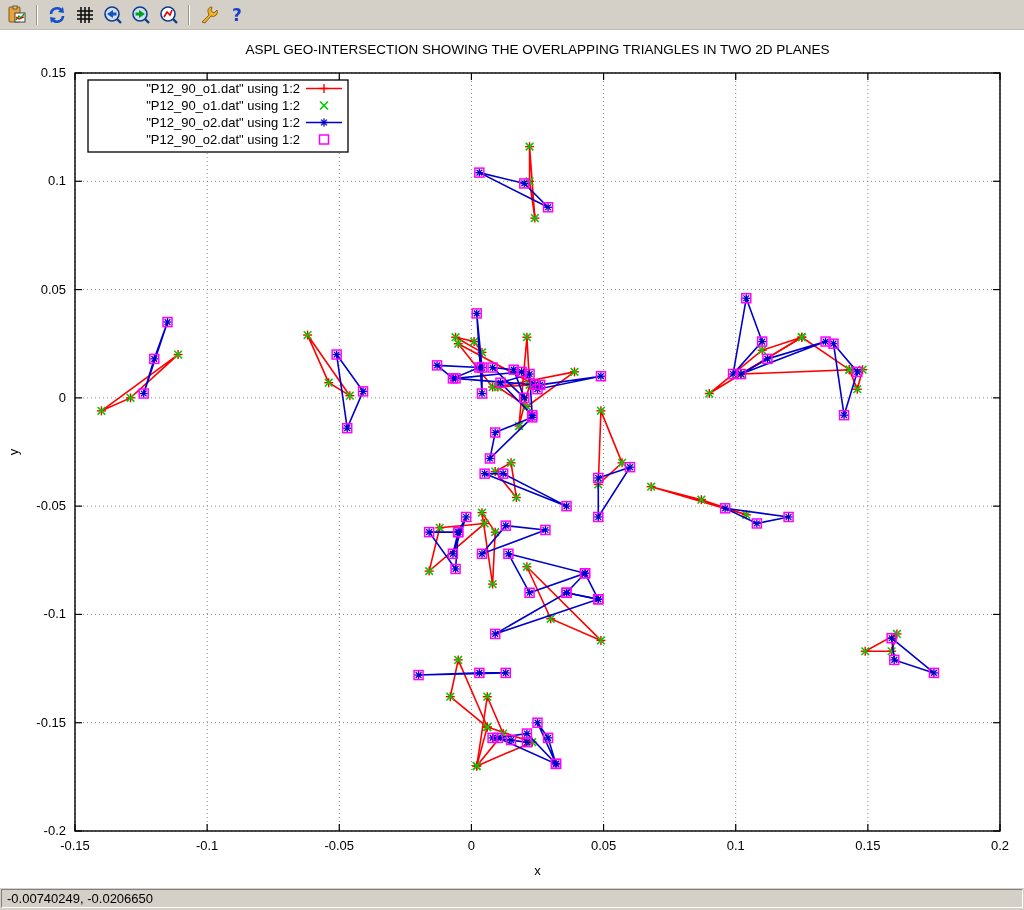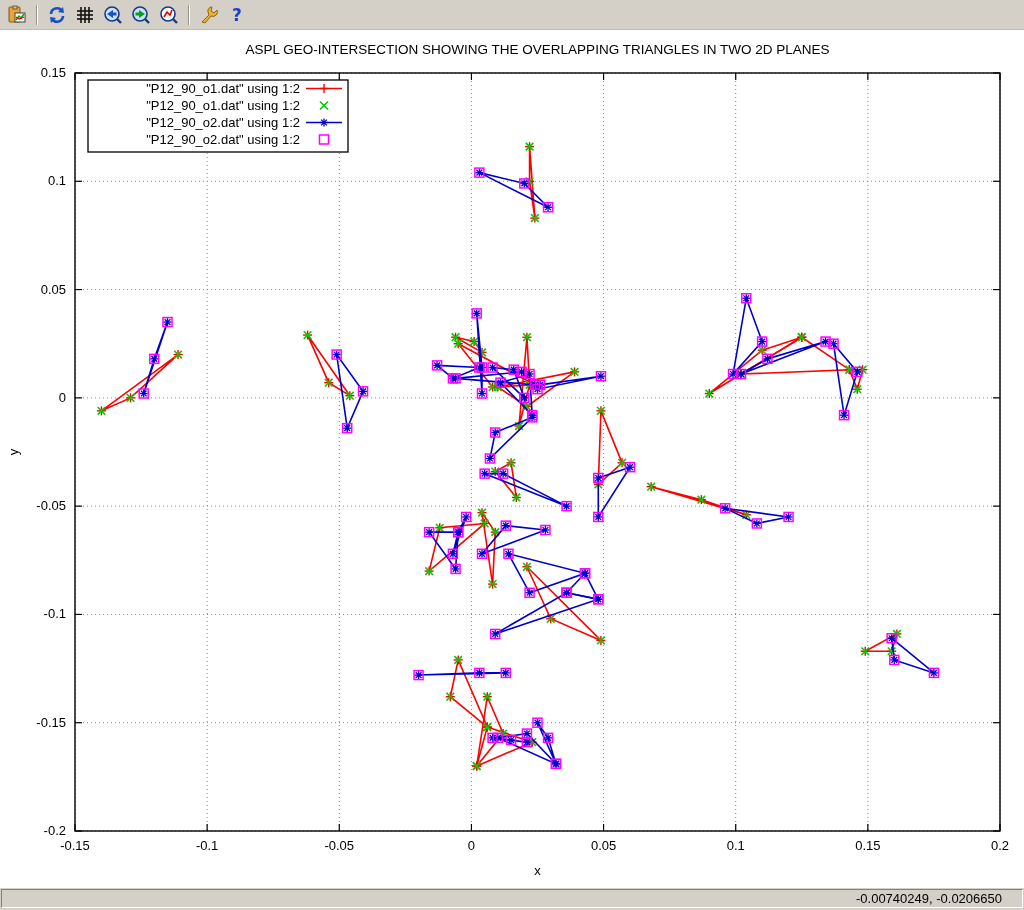--- a/index.html
+++ b/index.html
@@ -17,21 +17,21 @@
     width:2px; height:20px; margin:0 4px;
     border-left:1px solid #9a968e; border-right:1px solid #ffffff;
   }
 
   .canvas-area { height:858px; background:#ffffff; position:relative; }
   #plot-svg { display:block; }
 
   .statusbar { height:22px; background:#d4d0c8; padding:1px 1px; }
   .statusbar-field {
     height:19px; border:1px solid; border-color:#808080 #ffffff #ffffff #808080;
-    background:#d4d0c8; font-size:13px; color:#000; padding:1px 20px; line-height:16px;text-align:right;
+    background:#d4d0c8; font-size:13px; color:#000; padding:1px 5px; line-height:16px;
   }
 </style>
 </head>
 <body>
 
 <div class="toolbar">
   <button class="tb-btn" title="">
     <svg width="20" height="20" viewBox="0 0 20 20">
       <rect x="2" y="2" width="11" height="15" rx="1" fill="#e8a33d" stroke="#7a5a14"></rect>
       <rect x="6" y="1" width="4" height="3" fill="#c8c4bc" stroke="#7a5a14"></rect>

